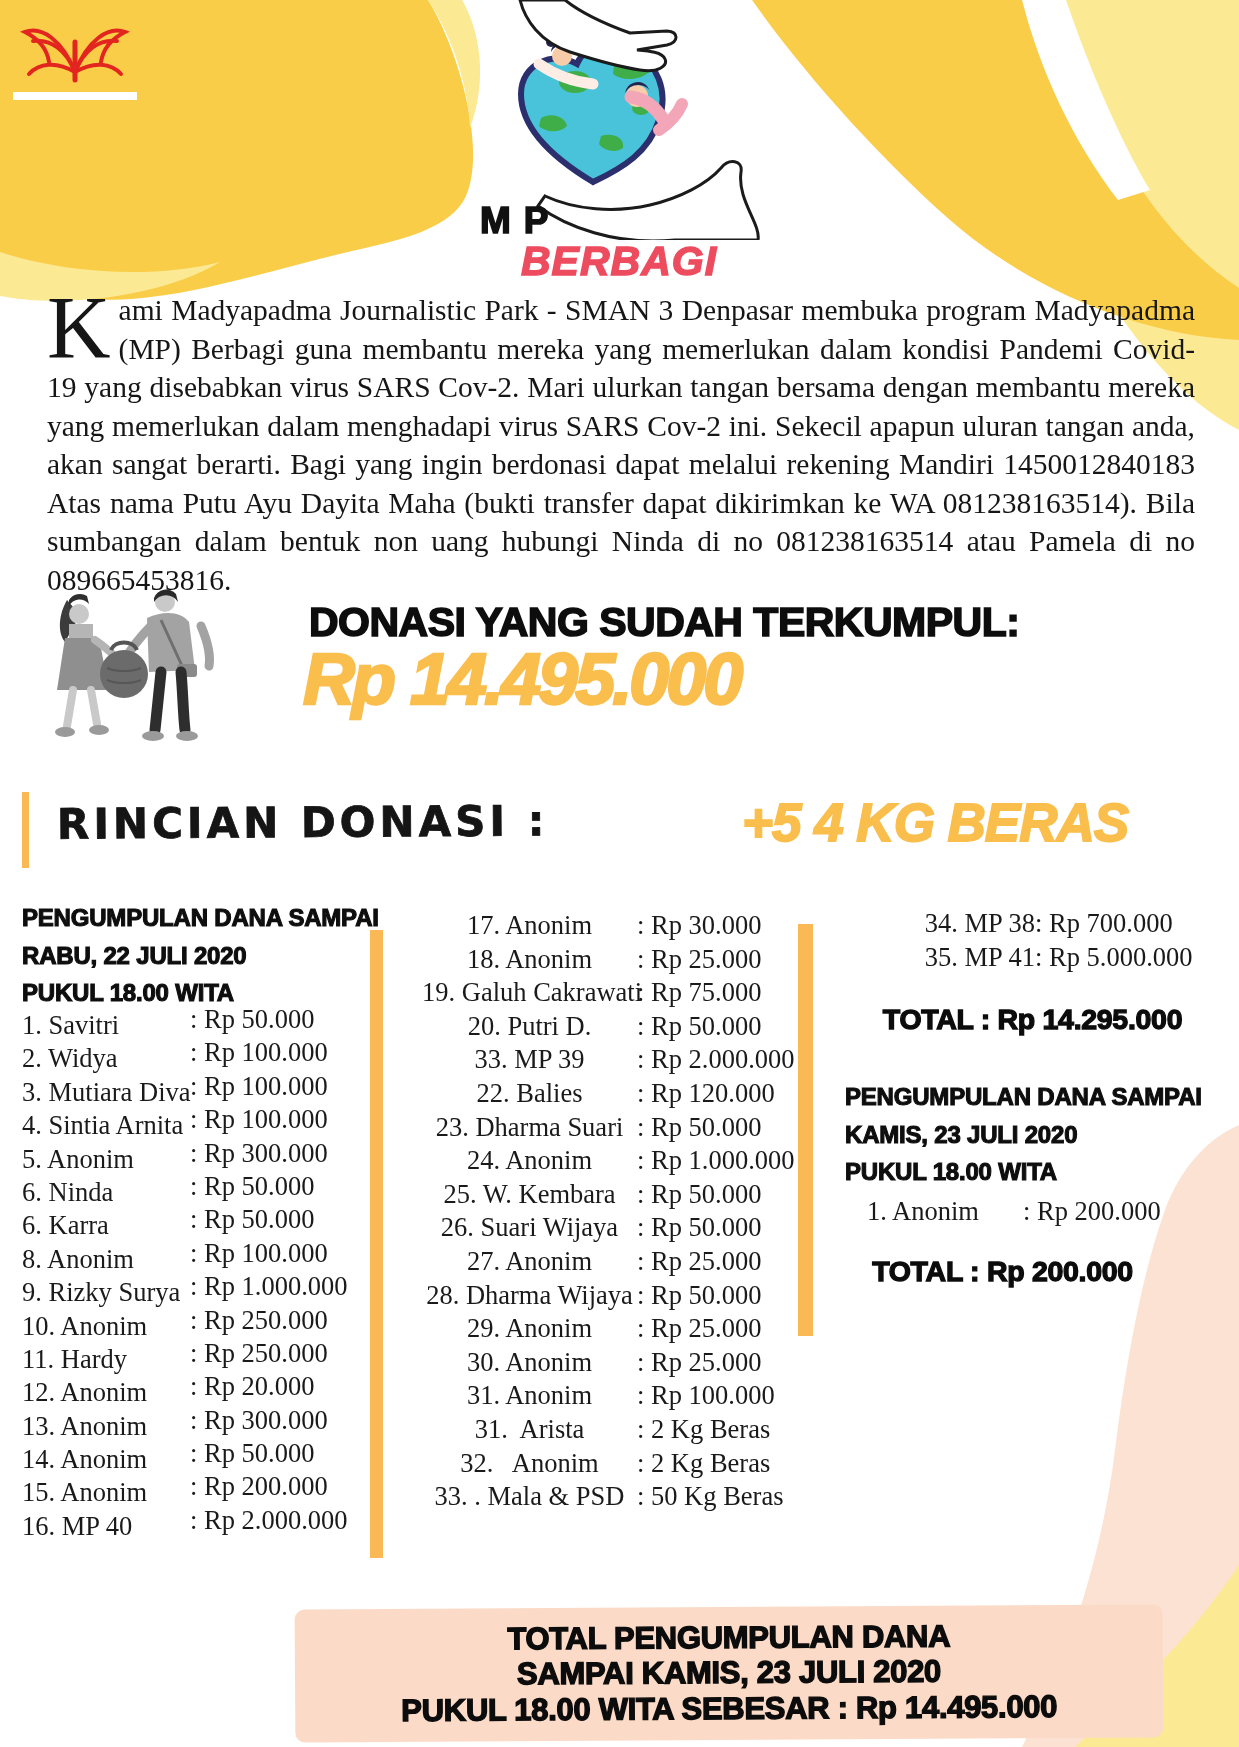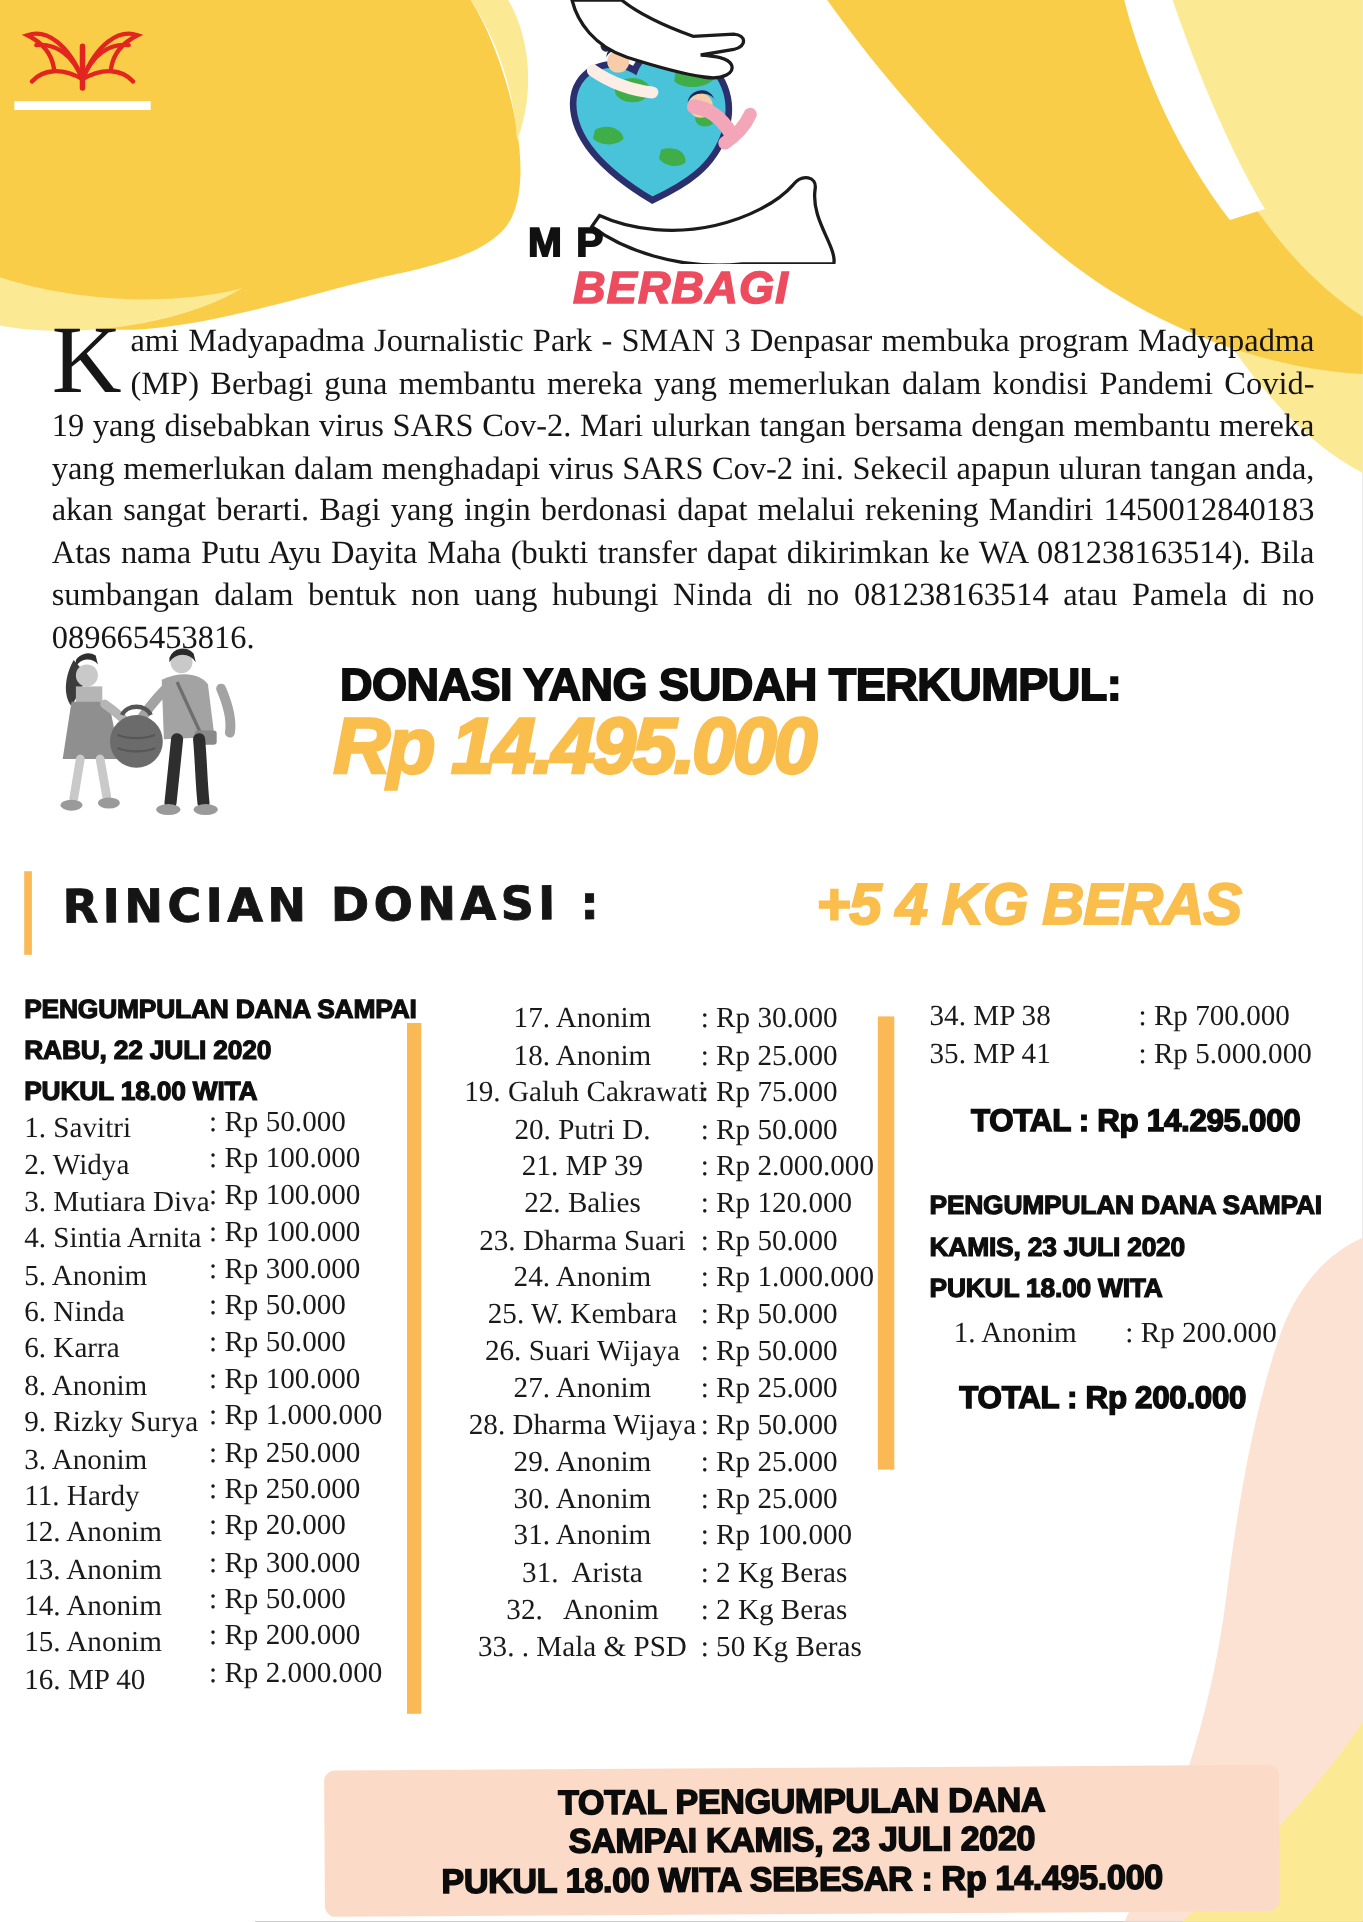--- a/index.html
+++ b/index.html
@@ -63,21 +63,21 @@
   .row .name{flex:0 0 auto;white-space:pre;}
   .row .val{white-space:pre;}
   .col1{left:22px;top:1010px;width:345px;}
   .col1 .name{width:168px;}
   .col1 .val{transform:translateY(-6px);}
   .col2{left:422px;top:910px;width:330px;}
   .col2 .row{height:33.6px;text-align:center;}
   .col2 .name{width:215px;}
   .col3a{left:845px;top:908px;width:380px;}
   .col3a .row{height:34px;}
-  .col3a .name{width:190px;}
+  .col3a .name{width:190px;text-align:right;}
   .col3b{left:867px;top:1196px;width:330px;}
   .col3b .name{width:156px;}
 
   .bar2{left:370px;top:930px;width:13px;height:628px;background:var(--bar-orange);}
   .bar3{left:798px;top:924px;width:15px;height:412px;background:var(--bar-orange);}
 
   .total{font-size:28.5px;font-weight:700;letter-spacing:-0.3px;text-align:center;
       -webkit-text-stroke:1.3px #0c0c0c;color:#0c0c0c;}
   .total1{left:845px;top:1003px;width:375px;}
   .total2{left:850px;top:1255px;width:305px;}
@@ -241,21 +241,21 @@
         <span class="name">8. Anonim</span>
         <span class="val">: Rp 100.000</span>
       </div>
 
       <div class="row">
         <span class="name">9. Rizky Surya</span>
         <span class="val">: Rp 1.000.000</span>
       </div>
 
       <div class="row">
-        <span class="name">3. Anonim</span>
+        <span class="name">10. Anonim</span>
         <span class="val">: Rp 250.000</span>
       </div>
 
       <div class="row">
         <span class="name">11. Hardy</span>
         <span class="val">: Rp 250.000</span>
       </div>
 
       <div class="row">
         <span class="name">12. Anonim</span>
@@ -300,21 +300,21 @@
         <span class="name">19. Galuh Cakrawati</span>
         <span class="val">: Rp 75.000</span>
       </div>
 
       <div class="row">
         <span class="name">20. Putri D.</span>
         <span class="val">: Rp 50.000</span>
       </div>
 
       <div class="row">
-        <span class="name">21. MP 39</span>
+        <span class="name">33. MP 39</span>
         <span class="val">: Rp 2.000.000</span>
       </div>
 
       <div class="row">
         <span class="name">22. Balies</span>
         <span class="val">: Rp 120.000</span>
       </div>
 
       <div class="row">
         <span class="name">23. Dharma Suari</span>

